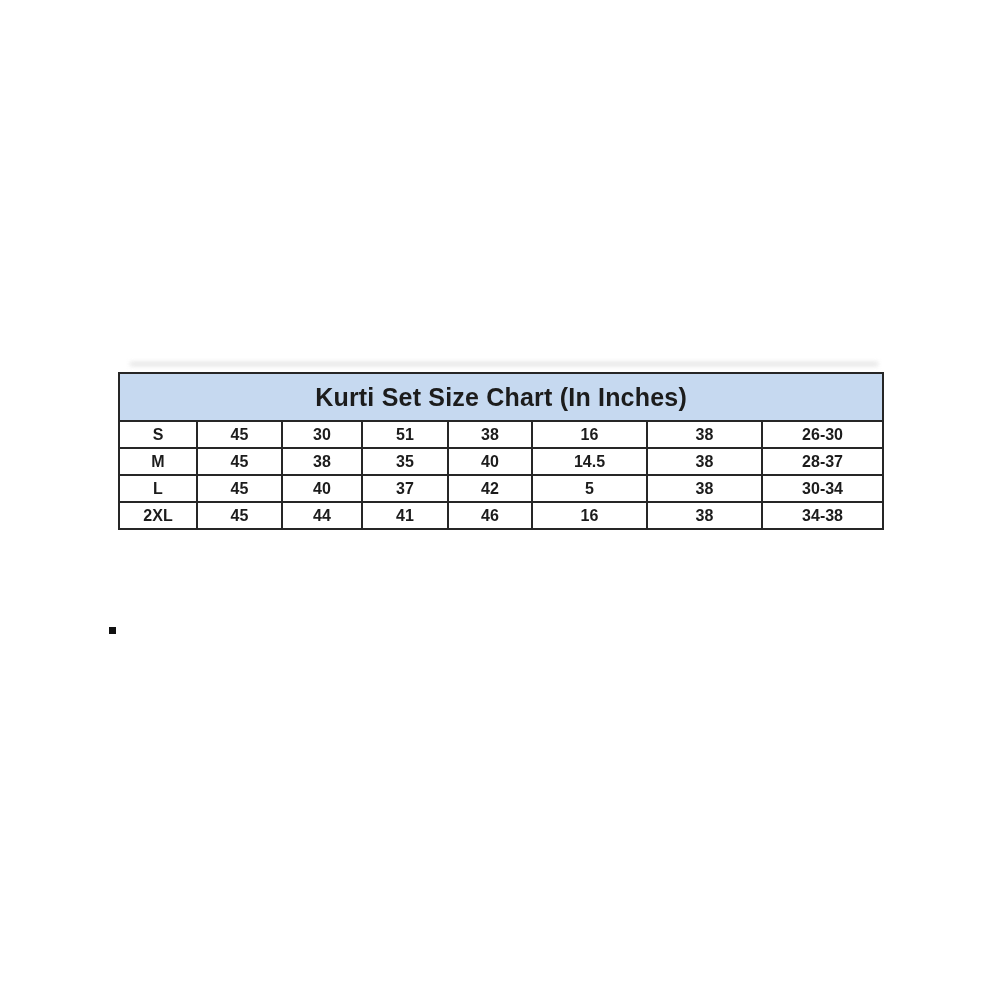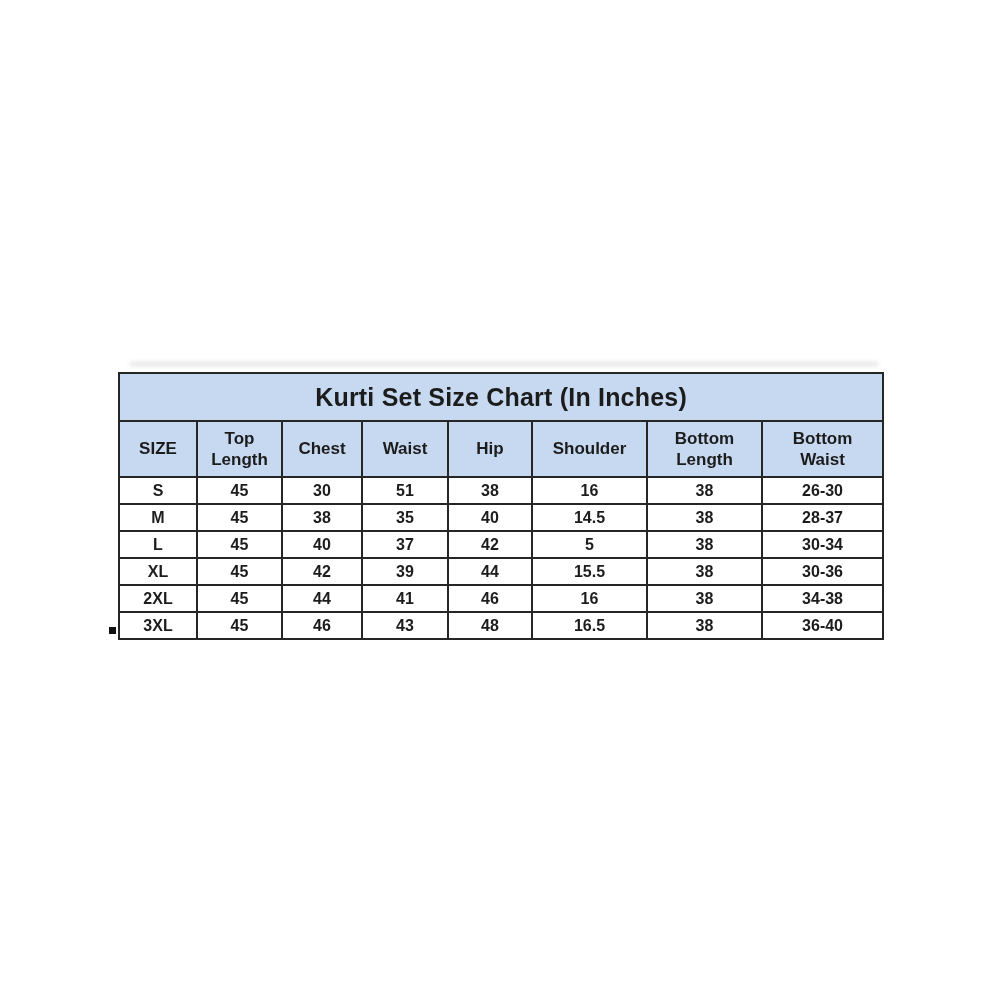--- a/index.html
+++ b/index.html
@@ -58,30 +58,20 @@
     <col style="width:86px">
     <col style="width:84px">
     <col style="width:115px">
     <col style="width:115px">
     <col style="width:121px">
   </colgroup>
   <thead>
     <tr>
       <th class="title-cell" colspan="8">Kurti Set Size Chart (In Inches)</th>
     </tr>
-    <tr>
-      <th class="col-header">SIZE</th>
-      <th class="col-header">Top Length</th>
-      <th class="col-header">Chest</th>
-      <th class="col-header">Waist</th>
-      <th class="col-header">Hip</th>
-      <th class="col-header">Shoulder</th>
-      <th class="col-header">Bottom Length</th>
-      <th class="col-header">Bottom Waist</th>
-    </tr>
   </thead>
   <tbody>
     <tr class="data-row">
       <td>S</td>
       <td>45</td>
       <td>30</td>
       <td>51</td>
       <td>38</td>
       <td>16</td>
       <td>38</td>
@@ -101,45 +91,25 @@
       <td>L</td>
       <td>45</td>
       <td>40</td>
       <td>37</td>
       <td>42</td>
       <td>5</td>
       <td>38</td>
       <td>30-34</td>
     </tr>
     <tr class="data-row">
-      <td>XL</td>
-      <td>45</td>
-      <td>42</td>
-      <td>39</td>
-      <td>44</td>
-      <td>15.5</td>
-      <td>38</td>
-      <td>30-36</td>
-    </tr>
-    <tr class="data-row">
       <td>2XL</td>
       <td>45</td>
       <td>44</td>
       <td>41</td>
       <td>46</td>
       <td>16</td>
       <td>38</td>
       <td>34-38</td>
     </tr>
-    <tr class="data-row">
-      <td>3XL</td>
-      <td>45</td>
-      <td>46</td>
-      <td>43</td>
-      <td>48</td>
-      <td>16.5</td>
-      <td>38</td>
-      <td>36-40</td>
-    </tr>
   </tbody>
 </table>
 
 <div class="anchor-mark"></div>
 
 </body></html>

